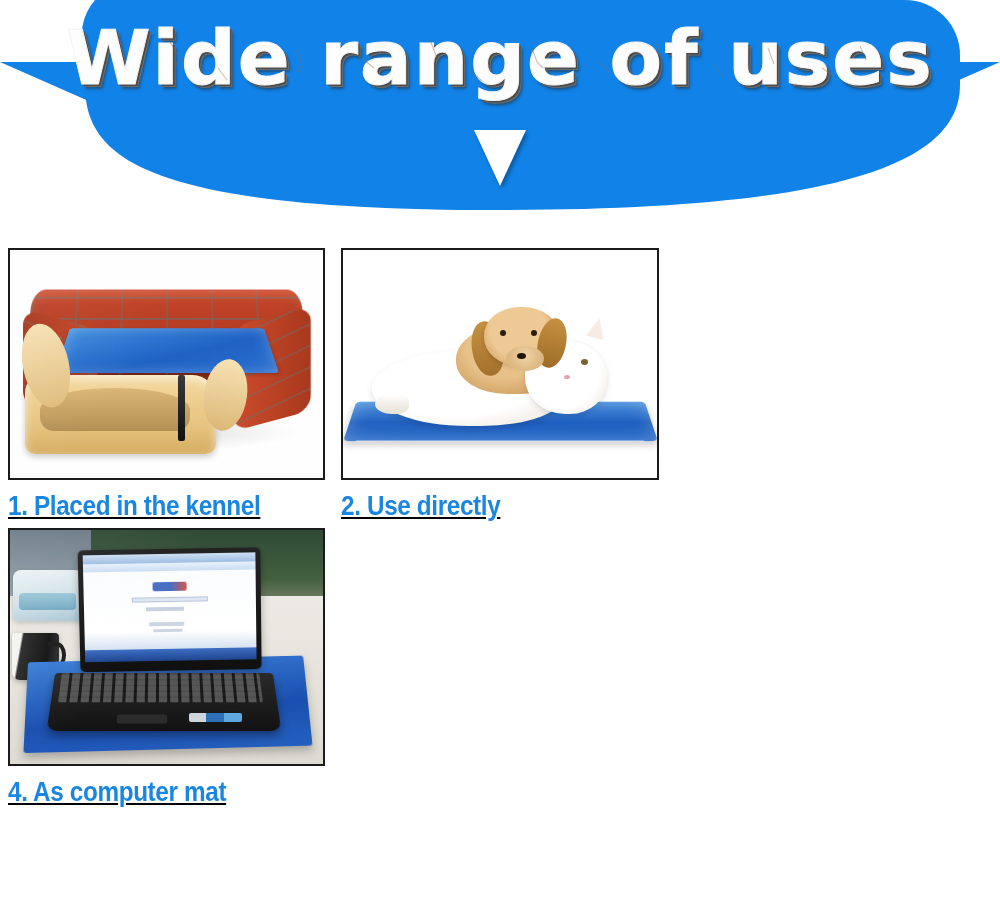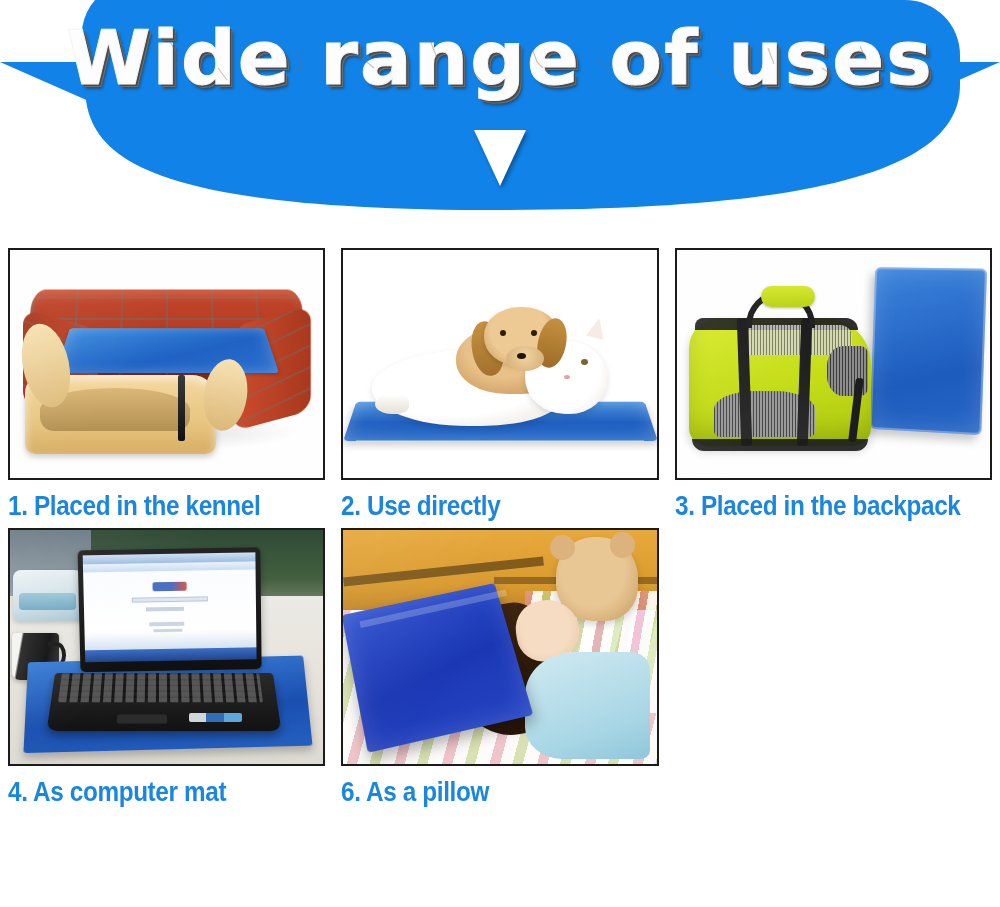--- a/index.html
+++ b/index.html
@@ -55,21 +55,21 @@
     border-top:56px solid #ffffff;
     filter:drop-shadow(2px 3px 2px rgba(0,0,0,.35));
     z-index:4;
   }
 
   
   .grid{
     position:absolute; left:0; top:248px; width:1000px;
   }
   .row{ display:flex; width:1000px; }
-  .cell{ width:333.33px; padding:0 8px; }
+  .cell{ width:333.33px; padding:0 8px;text-decoration:underline; }
 
   .photo{
     position:relative;
     width:100%;
     height:232px;
     border:2px solid #1b1b1b;
     background:#ffffff;
     overflow:hidden;
   }
   .row-b .photo{ height:238px; }
@@ -597,39 +597,20 @@
         <div class="dog-ear-r"></div>
         <div class="dog-eye-l"></div>
         <div class="dog-eye-r"></div>
         <div class="dog-snout"></div>
         <div class="dog-nose"></div>
         <div class="glare"></div>
       </div>
       <div class="caption">2. Use directly</div>
     </div>
 
-    <div class="cell">
-      <div class="photo p3">
-        <div class="mat3"></div>
-        <div class="mat3-edge"></div>
-        <div class="bag"></div>
-        <div class="bag-trim-top"></div>
-        <div class="bag-mesh-top"></div>
-        <div class="bag-mesh-side"></div>
-        <div class="bag-mesh-front"></div>
-        <div class="bag-strapA"></div>
-        <div class="bag-strapB"></div>
-        <div class="bag-handle"></div>
-        <div class="bag-handle2"></div>
-        <div class="bag-shoulder"></div>
-        <div class="bag-trim-bottom"></div>
-        <div class="glare"></div>
-      </div>
-      <div class="caption">3. Placed in the backpack</div>
-    </div>
 
   </div>
 
   <div class="row row-b">
 
     <div class="cell">
       <div class="photo p4">
         <div class="p4-wall"></div>
         <div class="p4-wall-l"></div>
         <div class="p4-desk"></div>
@@ -653,34 +634,15 @@
         <div class="p4-base"></div>
         <div class="p4-keys"></div>
         <div class="p4-touchpad"></div>
         <div class="p4-stickers"></div>
         <div class="glare"></div>
       </div>
       <div class="caption">4. As computer mat</div>
     </div>
 
 
-    <div class="cell">
-      <div class="photo p6">
-        <div class="p6-sheet"></div>
-        <div class="p6-head"></div>
-        <div class="p6-head-line"></div>
-        <div class="p6-head-line2"></div>
-        <div class="p6-stripes"></div>
-        <div class="p6-bear"></div>
-        <div class="p6-bear-ear1"></div>
-        <div class="p6-bear-ear2"></div>
-        <div class="p6-hair"></div>
-        <div class="p6-face"></div>
-        <div class="p6-body"></div>
-        <div class="p6-pillow"></div>
-        <div class="p6-pillow-fold"></div>
-        <div class="glare"></div>
-      </div>
-      <div class="caption">6. As a pillow</div>
-    </div>
 
   </div>
 </div>
 
 </body></html>

